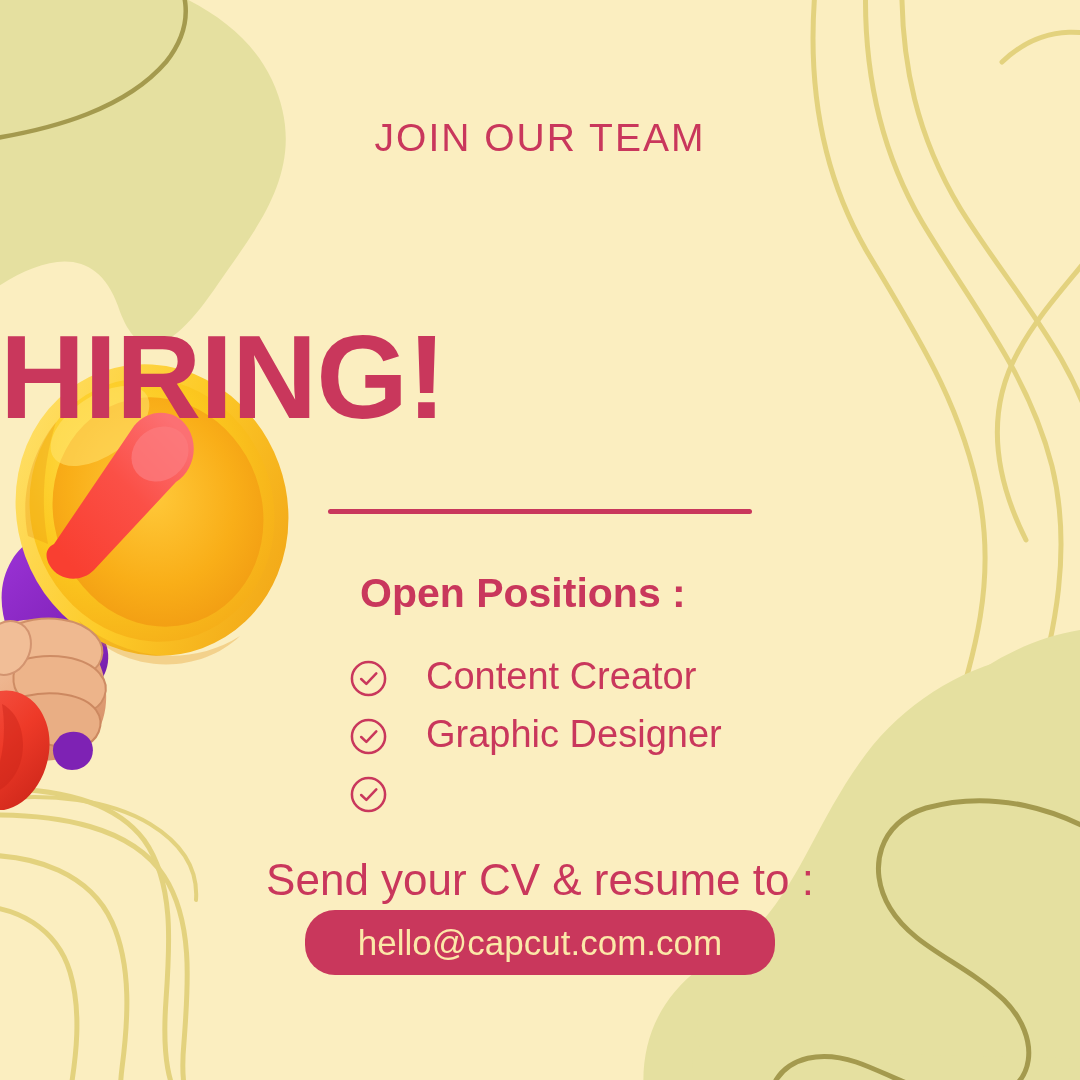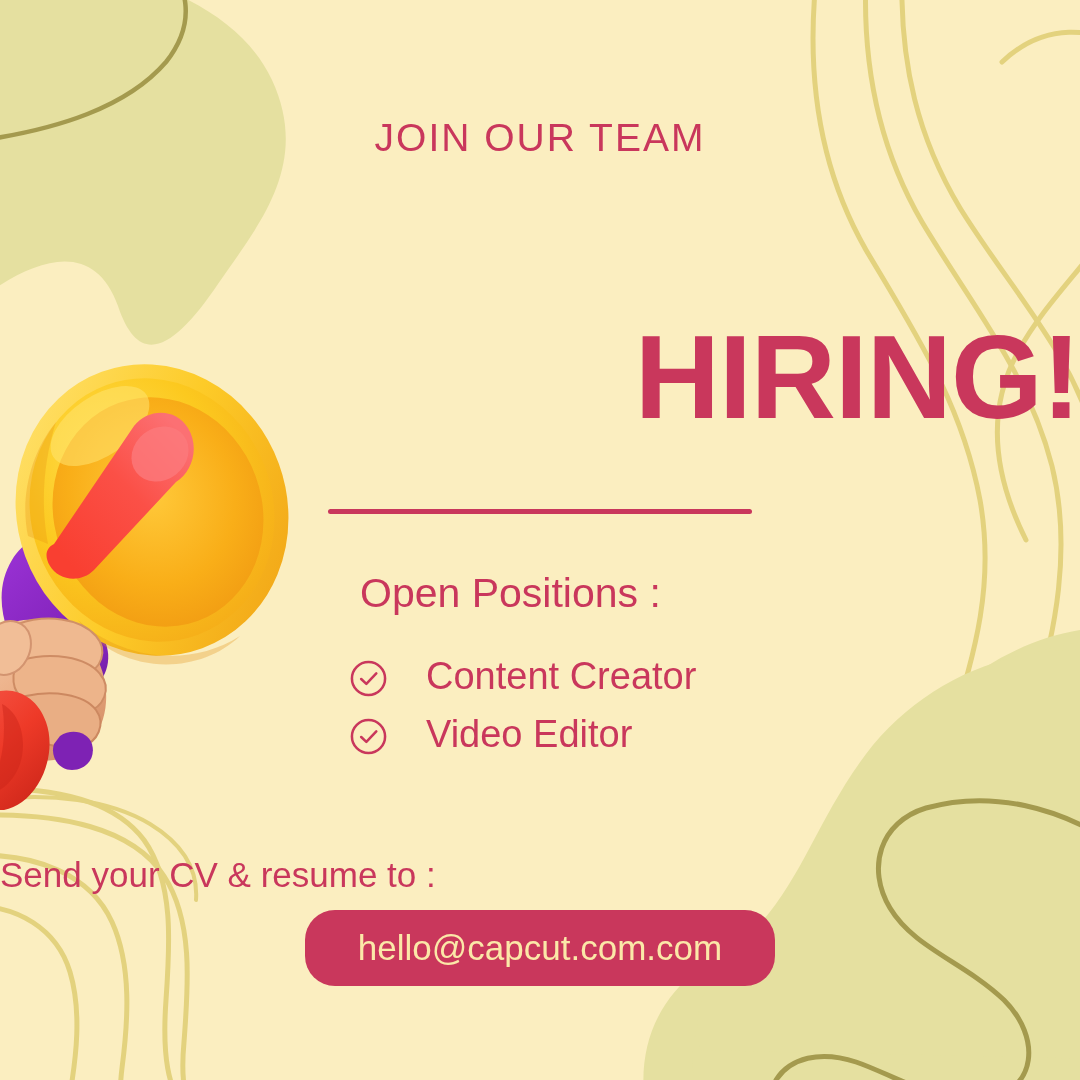--- a/index.html
+++ b/index.html
@@ -74,21 +74,21 @@
     line-height:1.0;
     font-weight:700;
     letter-spacing:-1px;
     color:#C9375C;
   }
 
   .headline-2 {
     position:absolute;
     left:0; right:0;
     top:318px;
-    text-align:right;
+    text-align:left;
     font-size:118px;
     line-height:1.0;
     font-weight:700;
     letter-spacing:-1px;
     color:#C9375C;
   }
 
   #divider {
     position:absolute;
     left:328px;
@@ -97,21 +97,21 @@
     height:5px;
     background:#C9375C;
     border-radius:3px;
   }
 
   .section-title {
     position:absolute;
     left:360px;
     top:570px;
     font-size:41px;
-    font-weight:400;
+    font-weight:700;
     color:#C9375C;
     letter-spacing:0px;
   }
 
   
   #positions-list {
     position:absolute;
     left:349px;
     top:640px;
     width:520px;
@@ -136,32 +136,32 @@
     font-weight:400;
     color:#C9375C;
     white-space:nowrap;
   }
 
   
   .cta-text {
     position:absolute;
     left:0; right:0;
     top:855px;
-    text-align:left;
-    font-size:35px;
+    text-align:center;
+    font-size:44px;
     font-weight:400;
     color:#C9375C;
   }
 
   #email-pill {
     position:absolute;
     left:305px;
     top:910px;
     width:470px;
-    height:76px;
+    height:65px;
     background:#C9375C;
     border-radius:30px;
     display:flex;
     align-items:center;
     justify-content:center;
   }
 
   #email-pill .email-text {
     font-size:35px;
     font-weight:400;
@@ -377,27 +377,33 @@
     <div id="positions-list">
 
       <div class="position-row">
         <svg class="check-icon" viewBox="0 0 40 40">
           <circle cx="20" cy="20" r="17" fill="none" stroke="#C9375C" stroke-width="2.6"></circle>
           <path d="M 12.5,20.5 L 17.8,25.6 L 28,14.8" fill="none" stroke="#C9375C" stroke-width="2.6" stroke-linecap="round" stroke-linejoin="round"></path>
         </svg>
         <span class="position-label">Content Creator</span>
       </div>
 
-
       <div class="position-row">
         <svg class="check-icon" viewBox="0 0 40 40">
           <circle cx="20" cy="20" r="17" fill="none" stroke="#C9375C" stroke-width="2.6"></circle>
           <path d="M 12.5,20.5 L 17.8,25.6 L 28,14.8" fill="none" stroke="#C9375C" stroke-width="2.6" stroke-linecap="round" stroke-linejoin="round"></path>
         </svg>
-        <span class="position-label">Video Editor</span>
+        <span class="position-label">Graphic Designer</span>
+      </div>
+
+      <div class="position-row">
+        <svg class="check-icon" viewBox="0 0 40 40">
+          <circle cx="20" cy="20" r="17" fill="none" stroke="#C9375C" stroke-width="2.6"></circle>
+          <path d="M 12.5,20.5 L 17.8,25.6 L 28,14.8" fill="none" stroke="#C9375C" stroke-width="2.6" stroke-linecap="round" stroke-linejoin="round"></path>
+        </svg>
       </div>
 
     </div>
 
     <div class="cta-text">Send your CV &amp; resume to :</div>
 
     <div id="email-pill">
       <span class="email-text">hello@capcut.com.com</span>
     </div>
 

